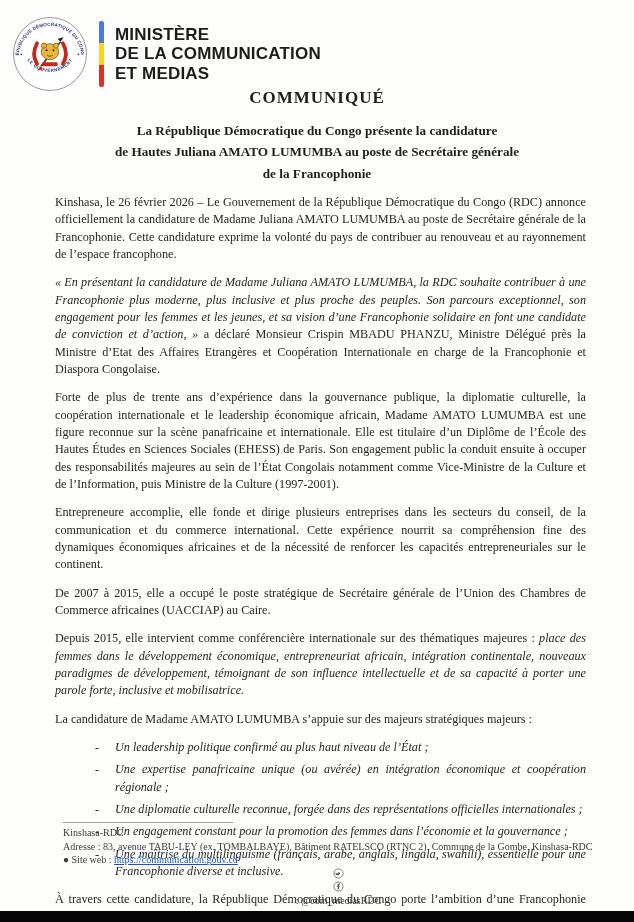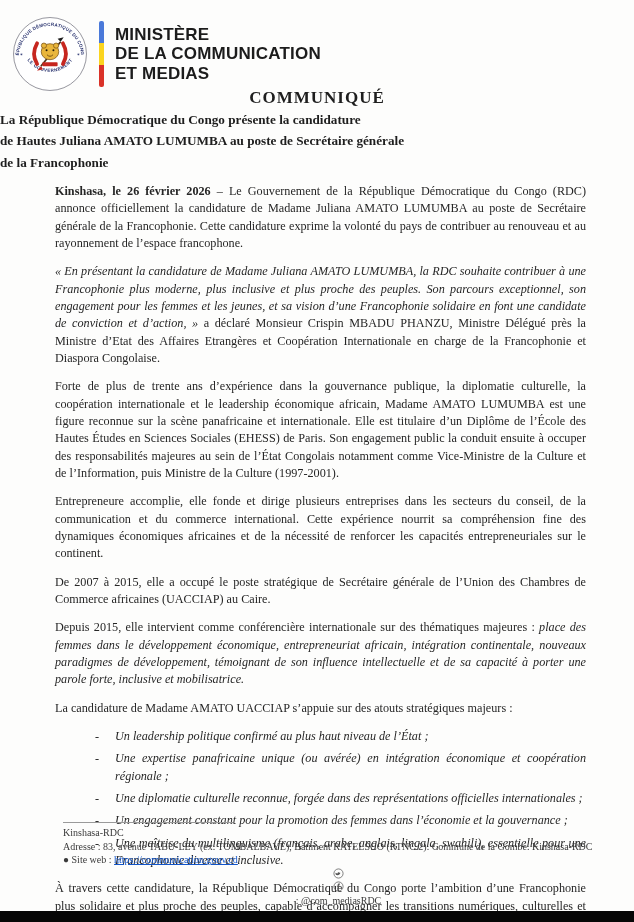--- a/index.html
+++ b/index.html
@@ -28,30 +28,30 @@
     font-family:"Liberation Sans", sans-serif;
     font-weight:bold;font-size:17px;line-height:1.13;
     letter-spacing:.2px;color:#1c1c1c;
   }
   
   .title{
     text-align:center;font-weight:bold;font-size:17px;
     letter-spacing:1px;margin-top:-4px;color:#1e1e1e;
   }
   .subtitle{
-    text-align:left;font-weight:bold;font-size:13.2px;
-    line-height:1.62;margin-top:1px;color:#1e1e1e;
+    text-align:center;font-weight:bold;font-size:13.2px;
+    line-height:1.62;margin-top:12px;color:#1e1e1e;
   }
   
   .body{
     padding:10px 48px 0 55px;
     font-size:12.2px;line-height:1.42;text-align:justify;
   }
   .body p{margin:0 0 11px 0;}
-  .lead{font-weight:bold;margin-top:28px;}
+  .lead{font-weight:normal;margin-top:28px;}
   .it{font-style:italic;}
   .bullets{margin:2px 0 11px 0;}
   .bullet{display:flex;margin:5px 0;font-style:italic;}
   .bullet .dash{flex:0 0 auto;width:20px;margin-left:40px;}
   .bullet .btext{flex:1;}
   .fin{font-weight:bold;font-style:italic;}
   
   .footer{
     position:absolute;left:48px;right:20px;bottom:14px;
     font-family:Liberation Serif, serif;
@@ -136,21 +136,21 @@
     <p>Forte de plus de trente ans d’expérience dans la gouvernance publique, la diplomatie culturelle, la coopération internationale et le leadership économique africain, Madame AMATO LUMUMBA est une figure reconnue sur la scène panafricaine et internationale. Elle est titulaire d’un Diplôme de l’École des Hautes Études en Sciences Sociales (EHESS) de Paris. Son engagement public la conduit ensuite à occuper des responsabilités majeures au sein de l’État Congolais notamment comme Vice-Ministre de la Culture et de l’Information, puis Ministre de la Culture (1997-2001).</p>
 
     <p>Entrepreneure accomplie, elle fonde et dirige plusieurs entreprises dans les secteurs du conseil, de la communication et du commerce international. Cette expérience nourrit sa compréhension fine des dynamiques économiques africaines et de la nécessité de renforcer les capacités entrepreneuriales sur le continent.</p>
 
     <p>De 2007 à 2015, elle a occupé le poste stratégique de Secrétaire générale de l’Union des Chambres de Commerce africaines (UACCIAP) au Caire.</p>
 
     <p>
       <span>Depuis 2015, elle intervient comme conférencière internationale sur des thématiques majeures : </span><span class="it">place des femmes dans le développement économique, entrepreneuriat africain, intégration continentale, nouveaux paradigmes de développement, témoignant de son influence intellectuelle et de sa capacité à porter une parole forte, inclusive et mobilisatrice.</span>
     </p>
 
-    <p>La candidature de Madame AMATO UACCIAP s’appuie sur des atouts stratégiques majeurs :</p>
+    <p>La candidature de Madame AMATO LUMUMBA s’appuie sur des majeurs stratégiques majeurs :</p>
 
     <div class="bullets">
       <div class="bullet">
         <span class="dash">-</span>
         <span class="btext">Un leadership politique confirmé au plus haut niveau de l’État ;</span>
       </div>
       <div class="bullet">
         <span class="dash">-</span>
         <span class="btext">Une expertise panafricaine unique (ou avérée) en intégration économique et coopération régionale ;</span>
       </div>

